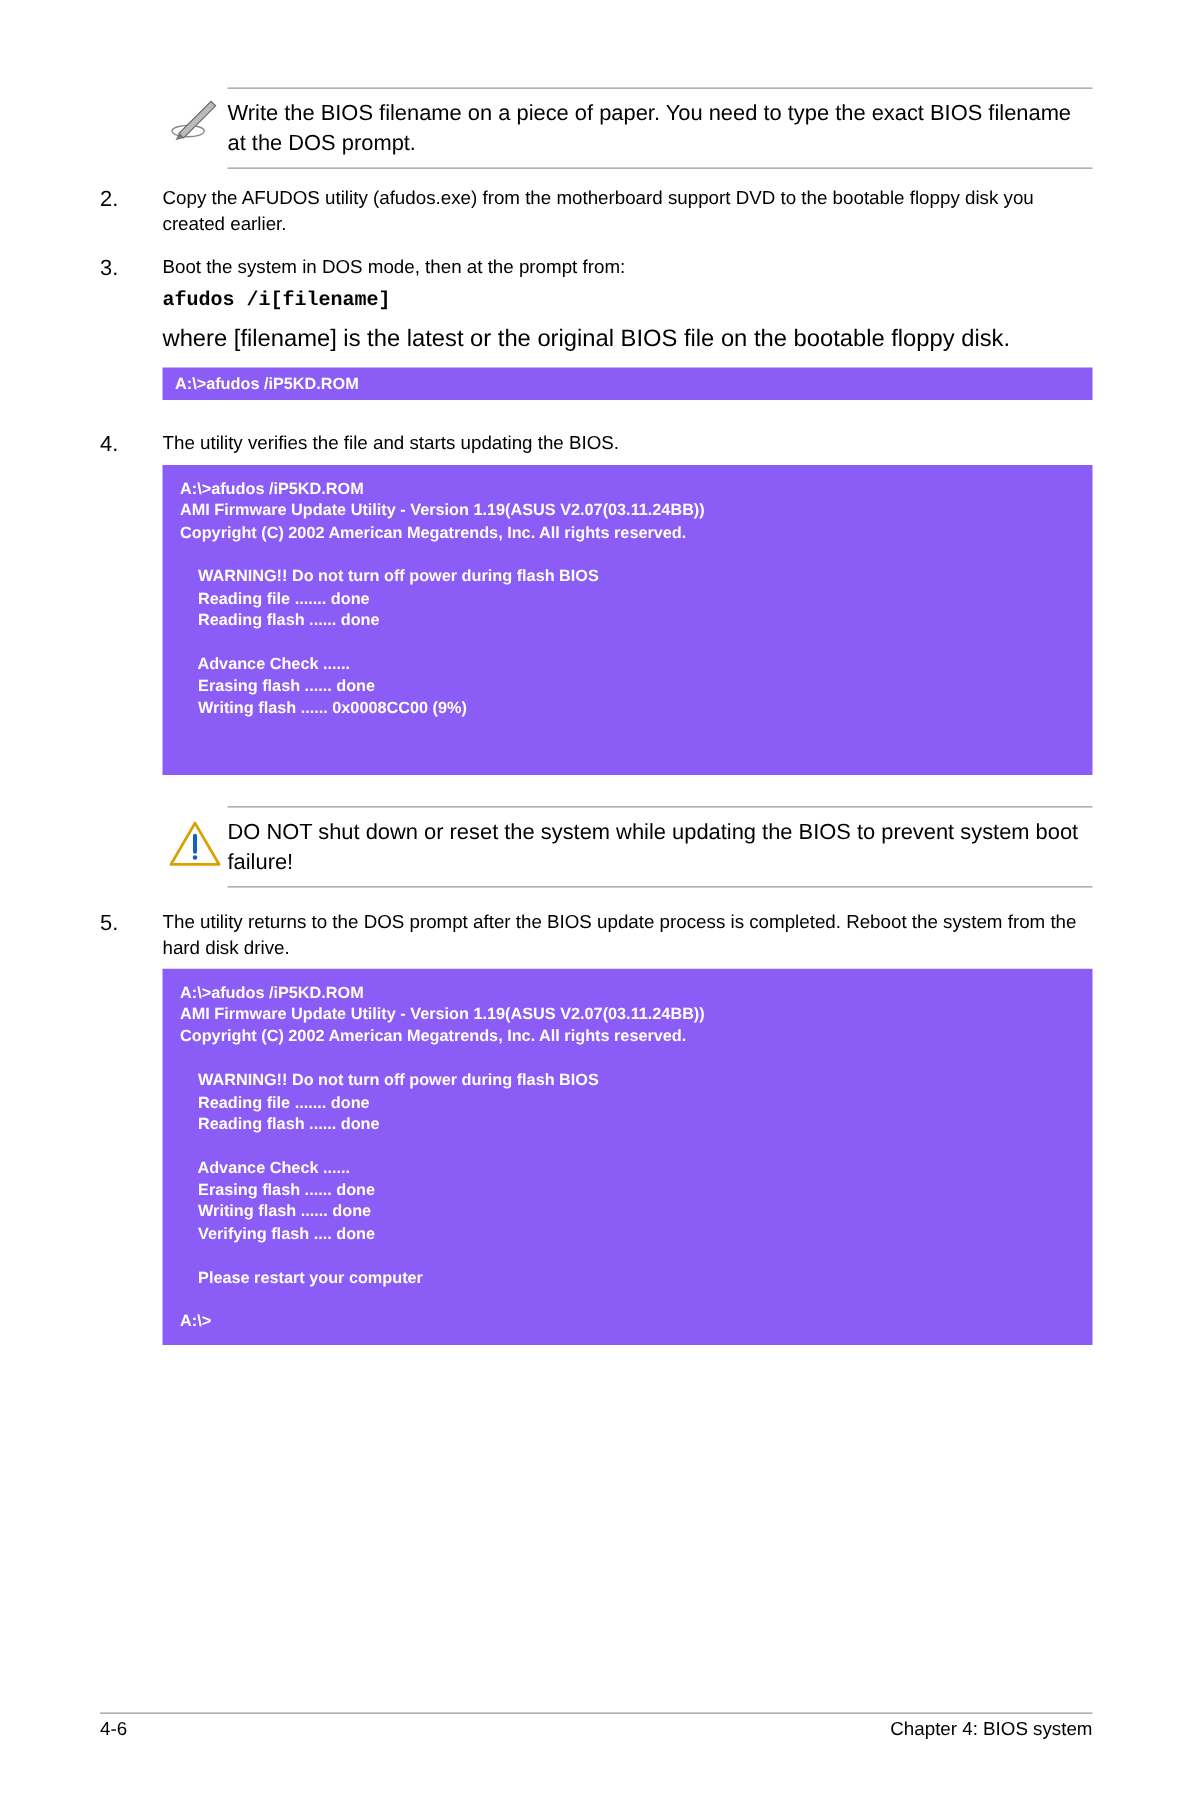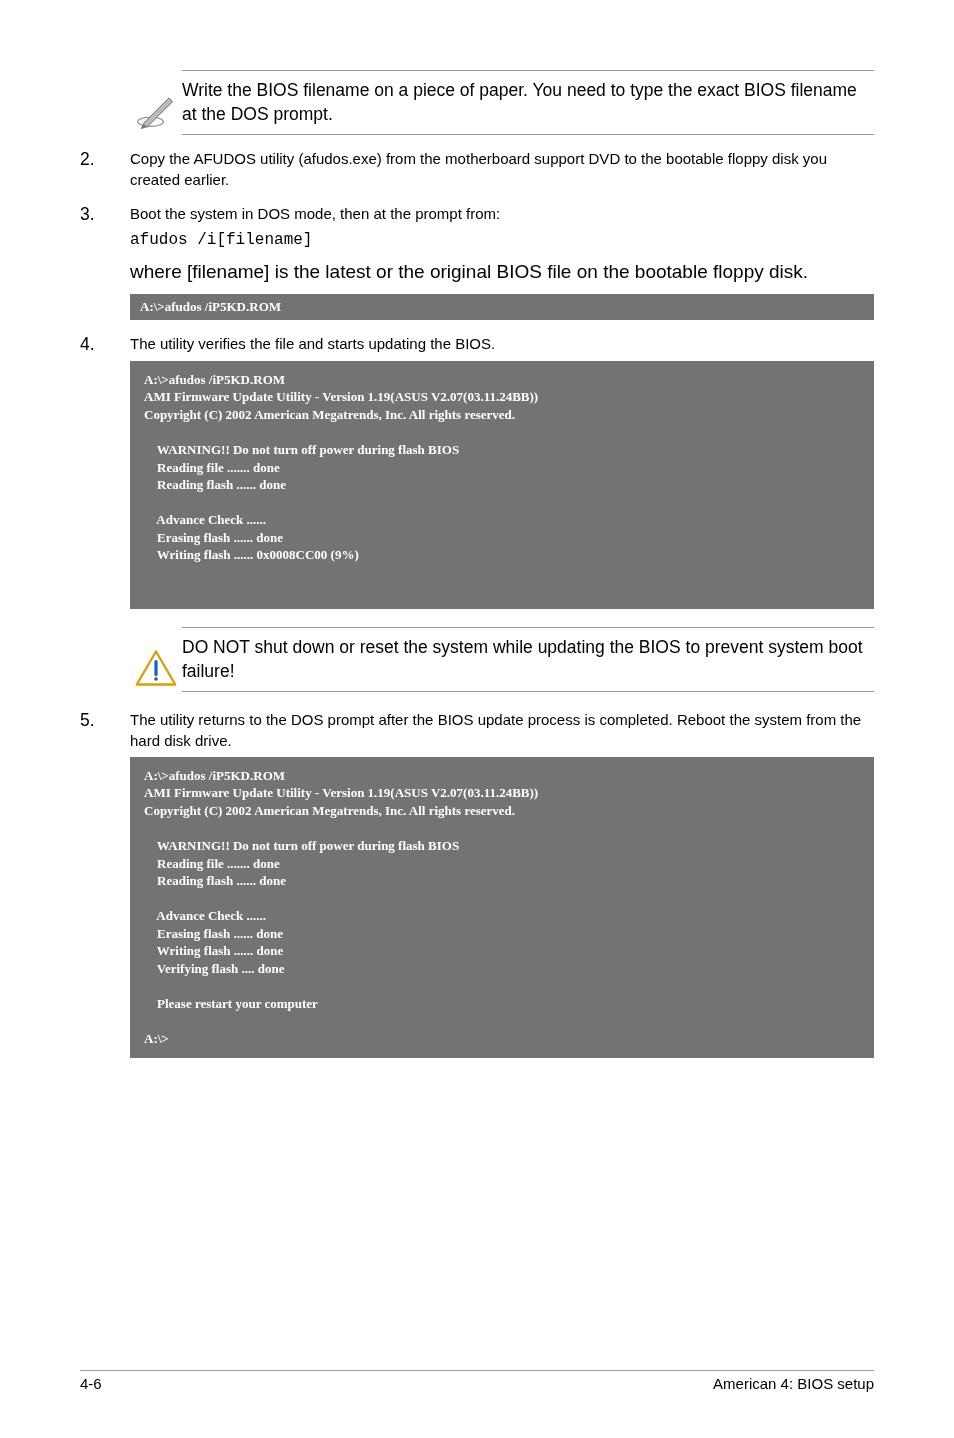--- a/index.html
+++ b/index.html
@@ -7,27 +7,27 @@
     width: 954px;
     height: 1438px;
     background: #fff;
     font-family: Arial, Helvetica, sans-serif;
     color: #000;
     position: relative;
     padding: 70px 80px 0 80px;
   }
   .note-row {
     display: flex;
-    align-items: flex-end;
+    align-items: flex-start;
     margin-bottom: 14px;
     margin-left: 50px;
   }
   .warn-row {
     display: flex;
-    align-items: flex-end;
+    align-items: center;
     margin: 18px 0 18px 50px;
   }
   .icon-col {
     width: 52px;
     flex-shrink: 0;
     display: flex;
     justify-content: center;
     align-items: flex-start;
   }
   .note-text, .warn-text {
@@ -47,40 +47,40 @@
     flex-shrink: 0;
     font-size: 17.5px;
   }
   .numitem .body {
     flex: 1;
     font-size: 15px;
     line-height: 1.35;
   }
   .codeline {
     font-family: "Courier New", monospace;
-    font-weight: normal;
+    font-weight: bold;
     font-size: 16px;
     margin-left: 50px;
     margin-top: 6px;
     margin-bottom: 10px;
   }
   .para {
     font-size: 19px;
     line-height: 1.35;
     margin: 10px 0 10px 50px;
   }
   .terminal {
-    background: #737373;
+    background: #8b5cf6;
     color: #fff;
-    font-family: Liberation Serif, serif;
+    font-family: Liberation Sans, sans-serif;
     font-size: 13px;
     font-weight: bold;
     line-height: 1.35;
     white-space: pre;
-    margin: 6px 0 14px 50px;
+    margin: 6px 0 25px 50px;
     padding: 0;
     overflow: hidden;
   }
   .terminal.small { padding: 4px 10px; }
   .terminal.big { padding: 10px 14px; }
   .footer {
     position: absolute;
     bottom: 46px;
     left: 80px;
     right: 80px;
@@ -175,14 +175,14 @@
     Erasing flash ...... done
     Writing flash ...... done
     Verifying flash .... done
 
     Please restart your computer
 
 A:\&gt;</div>
 
 <div class="footer">
   <span>4-6</span>
-  <span>American 4: BIOS setup</span>
+  <span>Chapter 4: BIOS system</span>
 </div>
 
 </body></html>

